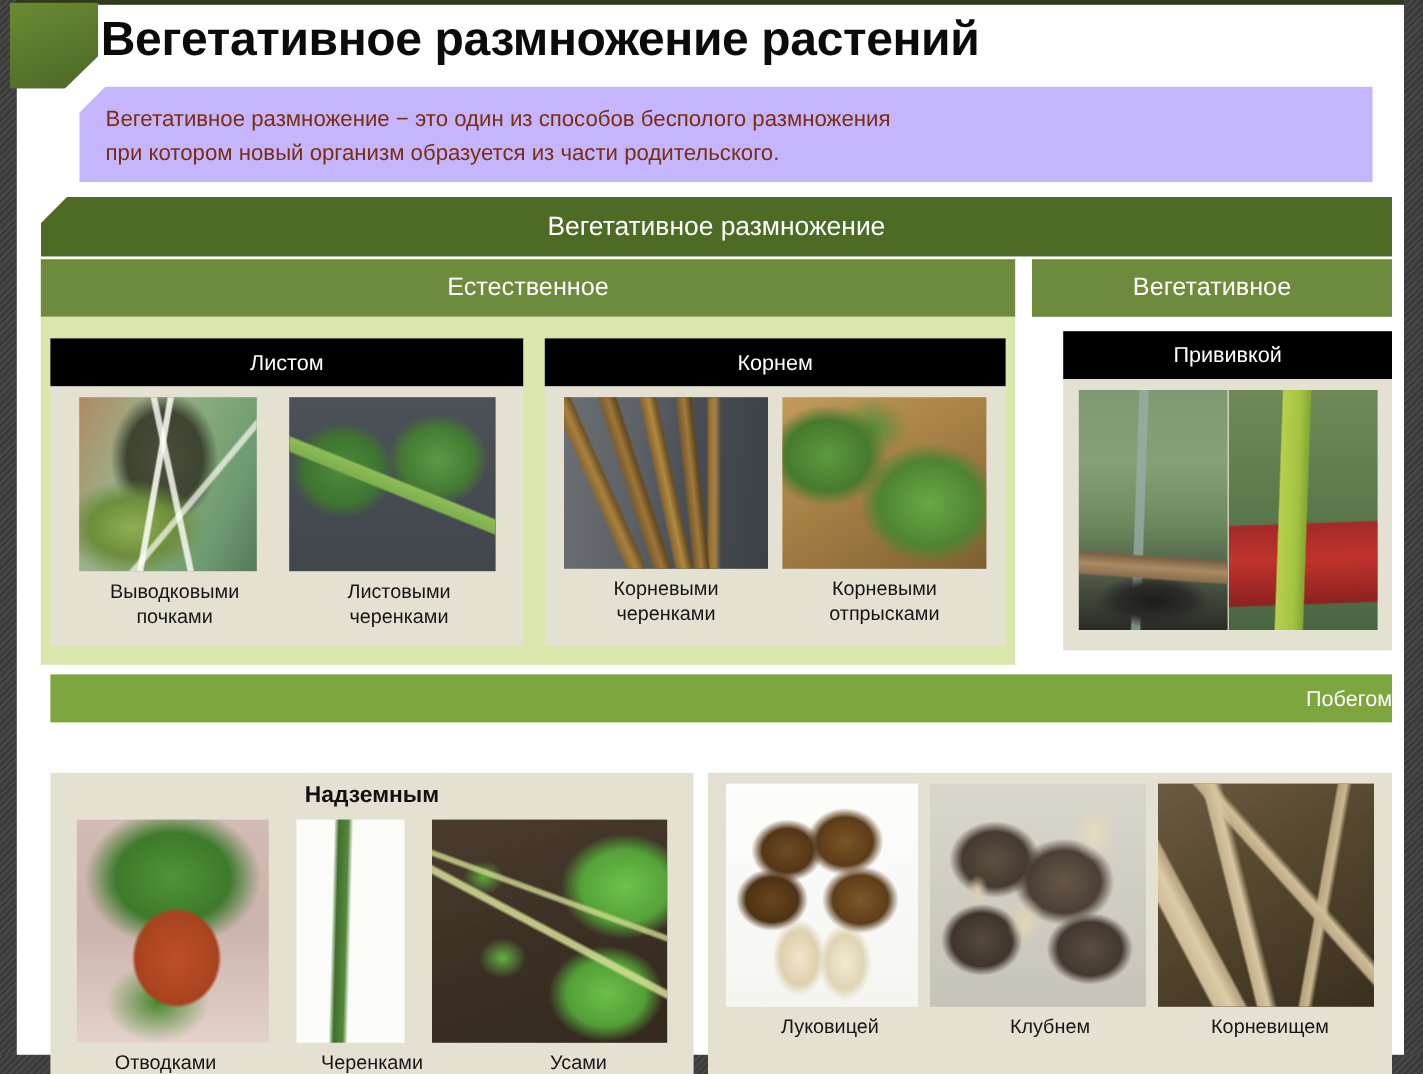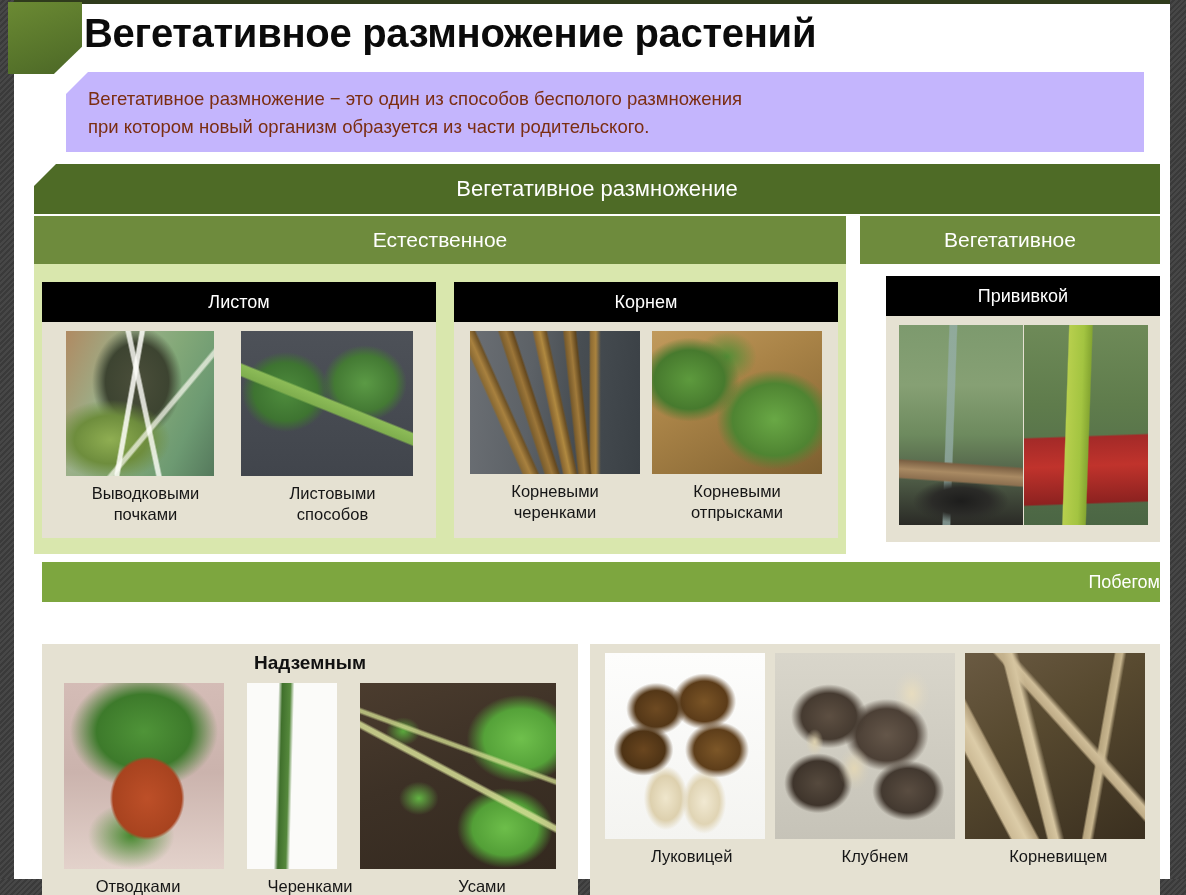--- a/index.html
+++ b/index.html
@@ -386,21 +386,21 @@
     <div class="cat-bar cat-leaf">Листом</div>
     <div class="photo-panel panel-leaf">
       <div class="photo-row">
         <div class="ph ph-brood"></div>
         <div class="ph ph-leafcut"></div>
       </div>
       <div class="caption-row">
         <div class="caption">Выводковыми
 почками</div>
         <div class="caption">Листовыми
-способов</div>
+черенками</div>
       </div>
     </div>
 
     <div class="cat-bar cat-root">Корнем</div>
     <div class="photo-panel panel-root">
       <div class="photo-row">
         <div class="ph ph-rootcut"></div>
         <div class="ph ph-sucker"></div>
       </div>
       <div class="caption-row">

